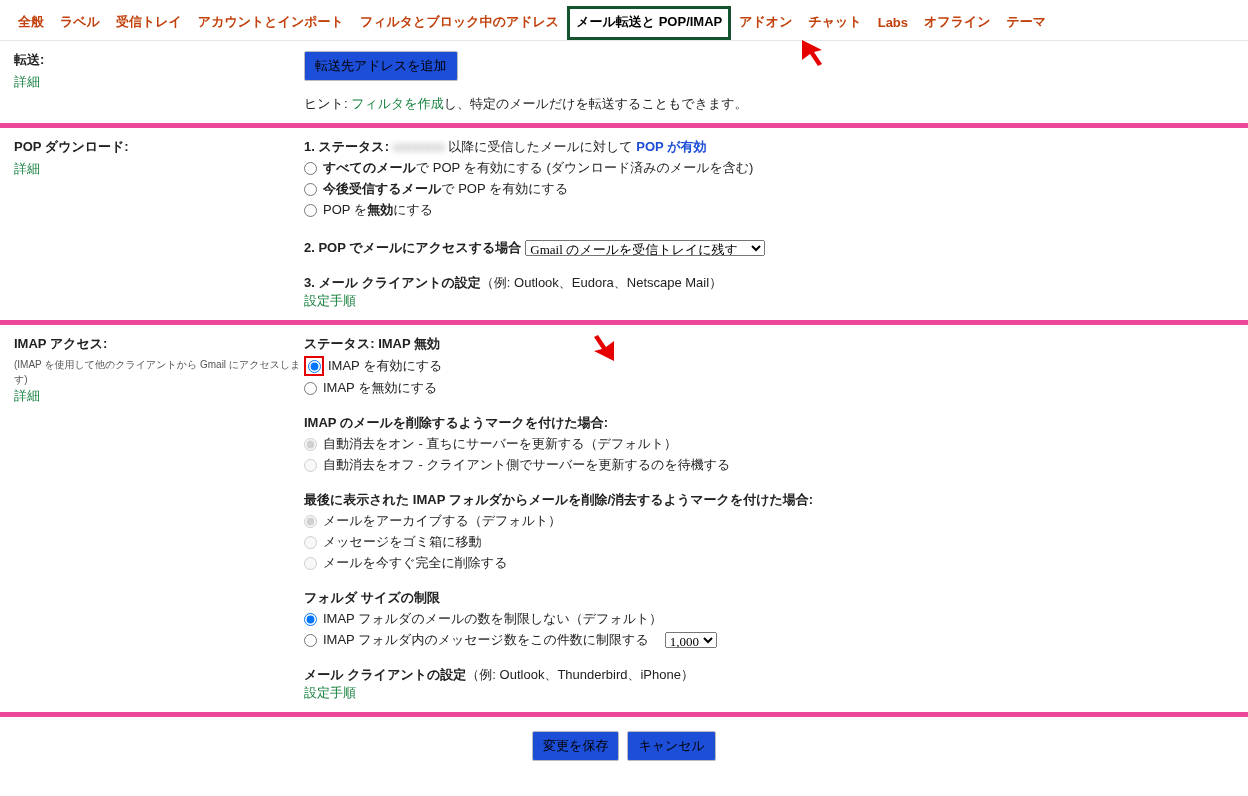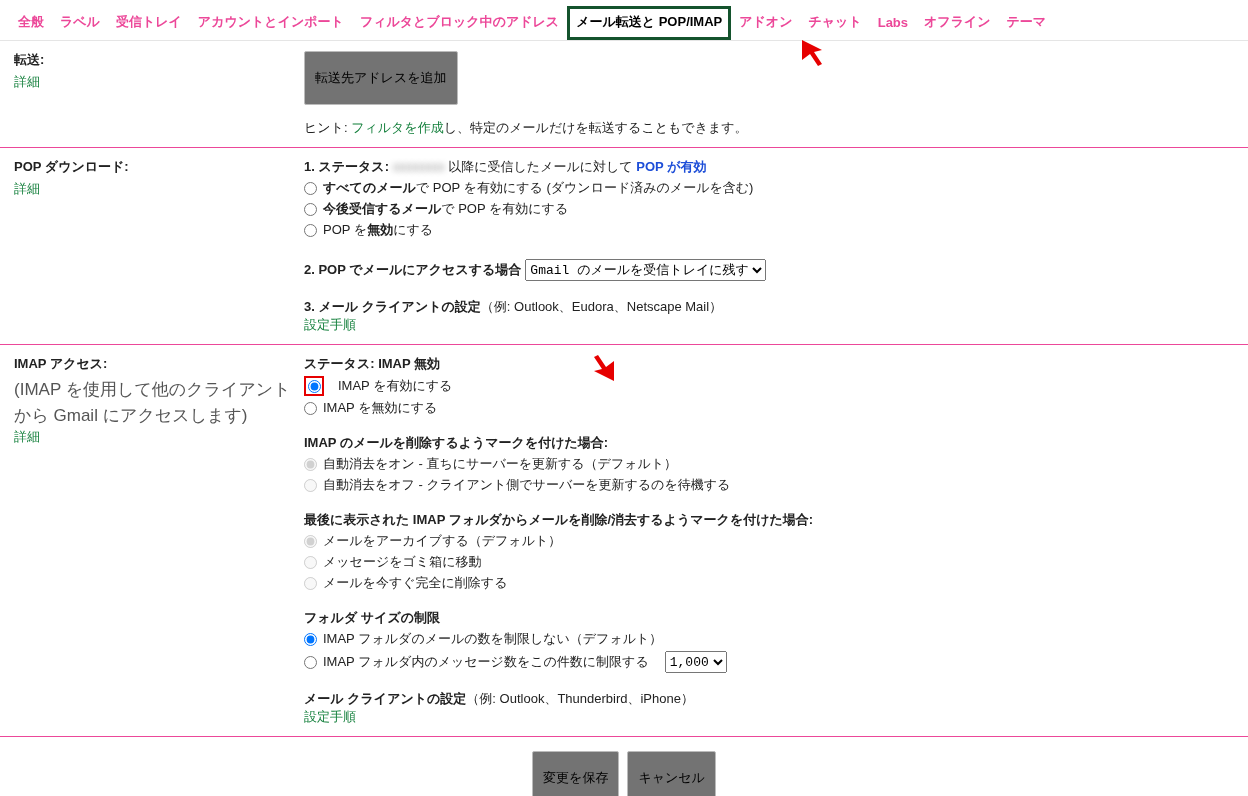--- a/index.html
+++ b/index.html
@@ -1,33 +1,33 @@
 <!DOCTYPE html>
 <html><head>
 <meta charset="utf-8">
 <style>
   html,body{margin:0;padding:0;background:#fff;font-family:Arial,"Hiragino Kaku Gothic ProN","Meiryo",sans-serif;font-size:13px;color:#222;}
   a{color:#15803d;text-decoration:none;cursor:pointer;}
   .tabs{display:flex;flex-wrap:wrap;align-items:center;padding:6px 10px 0 10px;border-bottom:1px solid #e5e5e5;position:relative;}
-  .tab{color:#ec4899;font-weight:bold;padding:6px 8px 8px 8px;cursor:pointer;white-space:nowrap;}
+  .tab{color:#c2410c;font-weight:bold;padding:6px 8px 8px 8px;cursor:pointer;white-space:nowrap;}
   .tab.active{color:#000;}
   .tab-highlight{border:3px solid #14532d;padding:4px 6px 6px 6px;}
   .arrow-1{position:absolute;left:798px;top:36px;}
   .arrow-2{position:absolute;left:284px;top:0;}
-  .section{display:flex;border-bottom:1px solid #ec4899;padding:10px 14px;}
+  .section{display:flex;border-bottom:5px solid #ec4899;padding:10px 14px;}
   .left-col{width:290px;flex:0 0 290px;}
   .right-col{flex:1;position:relative;}
   .left-col .title{font-weight:bold;margin-bottom:4px;}
-  .left-col .sub{font-size:17px;color:#555;line-height:1.5;}
+  .left-col .sub{font-size:10px;color:#555;line-height:1.5;}
   .row{margin:3px 0;display:flex;align-items:center;}
   .row input[type=radio]{margin:0 6px 0 0;}
   .bold{font-weight:bold;}
   .green{color:#1d4ed8;font-weight:bold;}
-  button.native{font-family:inherit;font-size:13px;padding:17px 10px;background:#737373;border:1px solid #bbb;border-radius:2px;cursor:pointer;}
-  select{font-family:Liberation Mono, monospace;font-size:13px;height:22px;}
+  button.native{font-family:inherit;font-size:13px;padding:5px 10px;background:#1d4ed8;border:1px solid #bbb;border-radius:2px;cursor:pointer;}
+  select{font-family:Liberation Serif, serif;font-size:13px;height:16px;}
   .spacer{height:14px;}
   .radio-box{border:2px solid #e60000;padding:0;display:inline-flex;align-items:center;justify-content:center;width:16px;height:16px;}
   .radio-box input[type=radio]{margin:0;}
   .footer{display:flex;justify-content:center;gap:8px;padding:14px 0;}
   .blur{color:transparent;text-shadow:0 0 6px #888;user-select:none;}
 </style>
 </head>
 <body>
 
 <div class="tabs">
@@ -106,21 +106,21 @@
   </div>
   <div class="right-col">
     <svg class="arrow-2" width="30" height="30">
       <polygon points="26,26 6,16 14,14 6,2 10,0 18,12 26,6" fill="#e60000"></polygon>
     </svg>
     <div class="bold">ステータス: IMAP 無効</div>
     <div class="row">
       <span class="radio-box">
         <input type="radio" name="imap" checked="" style="">
       </span>
-      <span style="margin-left:14px">IMAP を有効にする</span>
+      <span style="margin-left:4px">IMAP を有効にする</span>
     </div>
     <div class="row">
       <input type="radio" name="imap" style="">
       <span>IMAP を無効にする</span>
     </div>
 
     <div class="spacer"></div>
     <div class="bold">IMAP のメールを削除するようマークを付けた場合:</div>
     <div class="row">
       <input type="radio" name="expunge" checked="" disabled="" style="">

